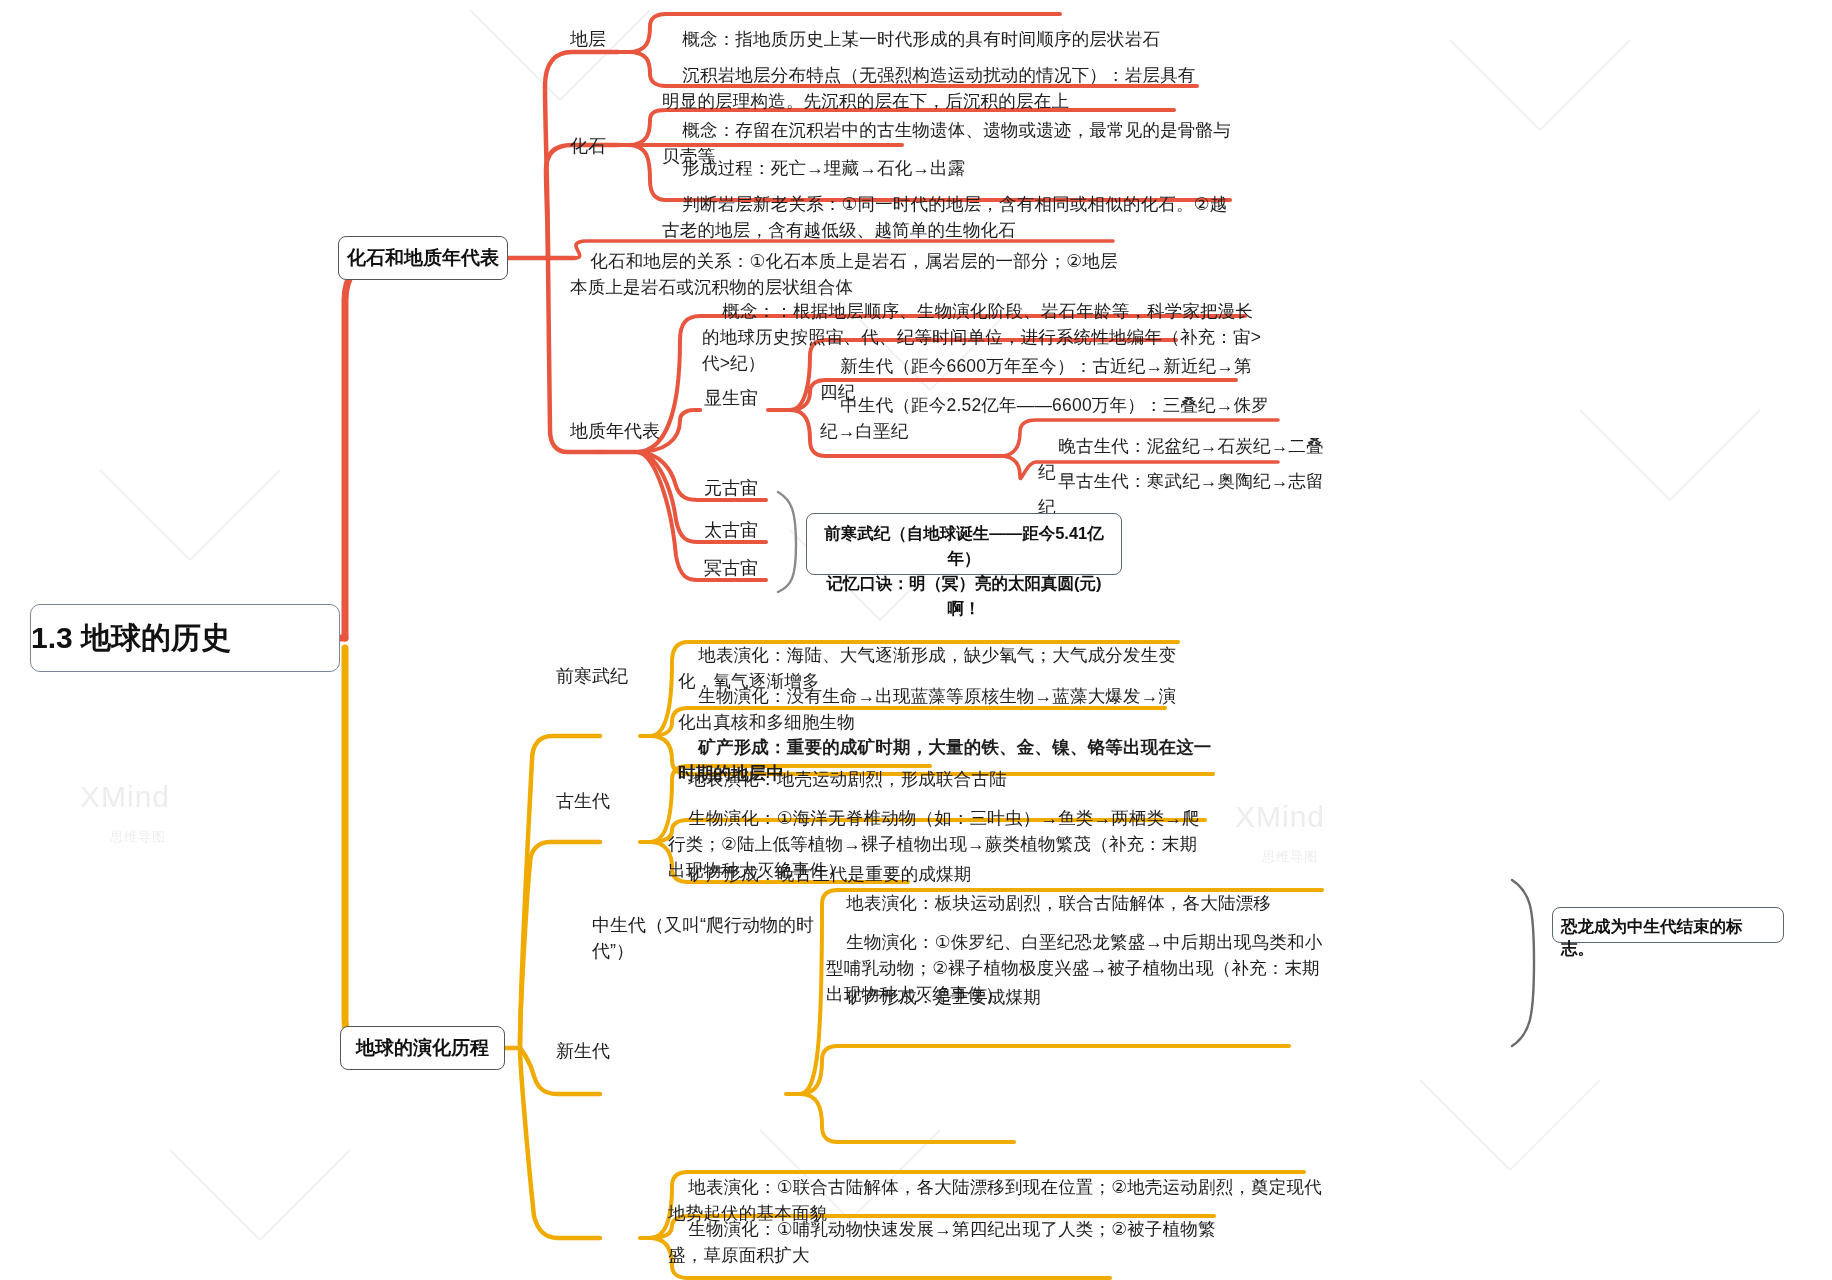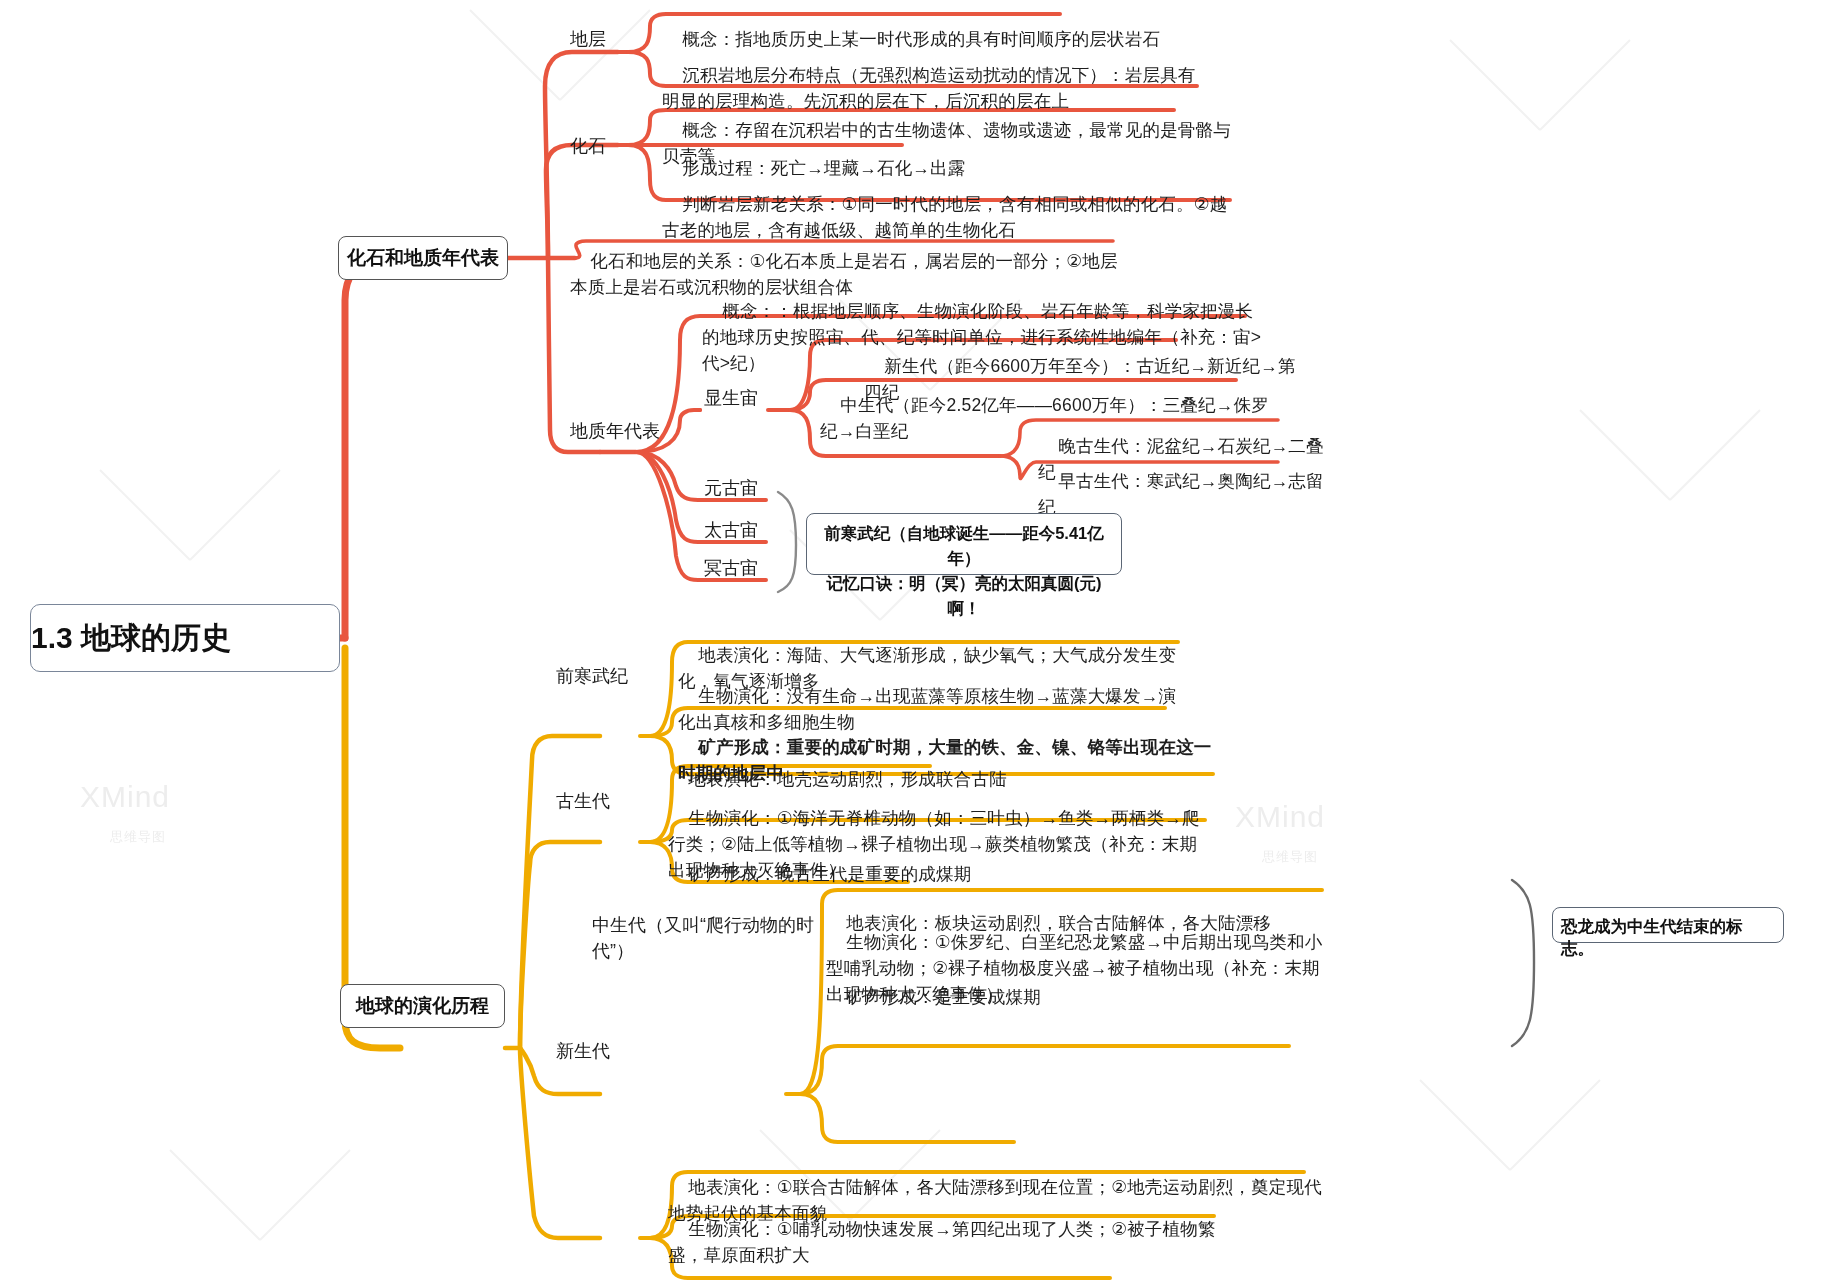--- a/index.html
+++ b/index.html
@@ -135,21 +135,21 @@
   </svg>
 
   <div class="node rootbox" style="left:30px;top:604px;width:310px;height:68px;">
     <span>1.3 地球的历史</span>
   </div>
 
   <div class="node topicbox" style="left:338px;top:236px;width:170px;height:44px;">
     <span>化石和地质年代表</span>
   </div>
 
-  <div class="node topicbox" style="left:340px;top:984px;width:165px;height:44px;">
+  <div class="node topicbox" style="left:340px;top:1026px;width:165px;height:44px;">
     <span>地球的演化历程</span>
   </div>
 
   <div class="node branchlabel" style="left:570px;top:26px;width:70px;">
     <span>地层</span>
   </div>
   <div class="node branchlabel" style="left:570px;top:133px;width:70px;">
     <span>化石</span>
   </div>
   <div class="node branchlabel" style="left:570px;top:418px;width:110px;">
@@ -178,21 +178,21 @@
   </div>
 
   <div class="node leaf" style="left:702px;top:272px;width:560px;">
     <span>概念：：根据地层顺序、生物演化阶段、岩石年龄等，科学家把漫长的地球历史按照宙、代、纪等时间单位，进行系统性地编年（补充：宙&gt;代&gt;纪）</span>
   </div>
 
   <div class="node branchlabel" style="left:704px;top:385px;width:70px;">
     <span>显生宙</span>
   </div>
 
-  <div class="node leaf" style="left:820px;top:327px;width:440px;margin-left:44px;">
+  <div class="node leaf" style="left:820px;top:327px;width:440px;">
     <span>新生代（距今6600万年至今）：古近纪→新近纪→第四纪</span>
   </div>
   <div class="node leaf" style="left:820px;top:366px;width:460px;">
     <span>中生代（距今2.52亿年——6600万年）：三叠纪→侏罗纪→白垩纪</span>
   </div>
   <div class="node leaf" style="left:1038px;top:407px;width:300px;">
     <span>晚古生代：泥盆纪→石炭纪→二叠纪</span>
   </div>
   <div class="node leaf" style="left:1038px;top:442px;width:300px;">
     <span>早古生代：寒武纪→奥陶纪→志留纪</span>
@@ -235,21 +235,21 @@
   <div class="node leaf" style="left:668px;top:779px;width:545px;">
     <span>生物演化：①海洋无脊椎动物（如：三叶虫）→鱼类→两栖类→爬行类；②陆上低等植物→裸子植物出现→蕨类植物繁茂（补充：末期出现物种大灭绝事件）</span>
   </div>
   <div class="node leaf" style="left:668px;top:835px;width:420px;">
     <span>矿产形成：晚古生代是重要的成煤期</span>
   </div>
 
   <div class="node branchlabel" style="left:556px;top:912px;width:240px;margin-left:36px;">
     <span>中生代（又叫“爬行动物的时代”）</span>
   </div>
-  <div class="node leaf" style="left:826px;top:884px;width:520px;">
+  <div class="node leaf" style="left:826px;top:864px;width:520px;">
     <span>地表演化：板块运动剧烈，联合古陆解体，各大陆漂移</span>
   </div>
   <div class="node leaf" style="left:826px;top:903px;width:500px;">
     <span>生物演化：①侏罗纪、白垩纪恐龙繁盛→中后期出现鸟类和小型哺乳动物；②裸子植物极度兴盛→被子植物出现（补充：末期出现物种大灭绝事件）</span>
   </div>
   <div class="node leaf" style="left:826px;top:958px;width:420px;">
     <span>矿产形成：是主要成煤期</span>
   </div>
   <div class="node notebox" style="left:1552px;top:907px;width:232px;height:36px;line-height:22px;">
     <span>恐龙成为中生代结束的标志。</span>

